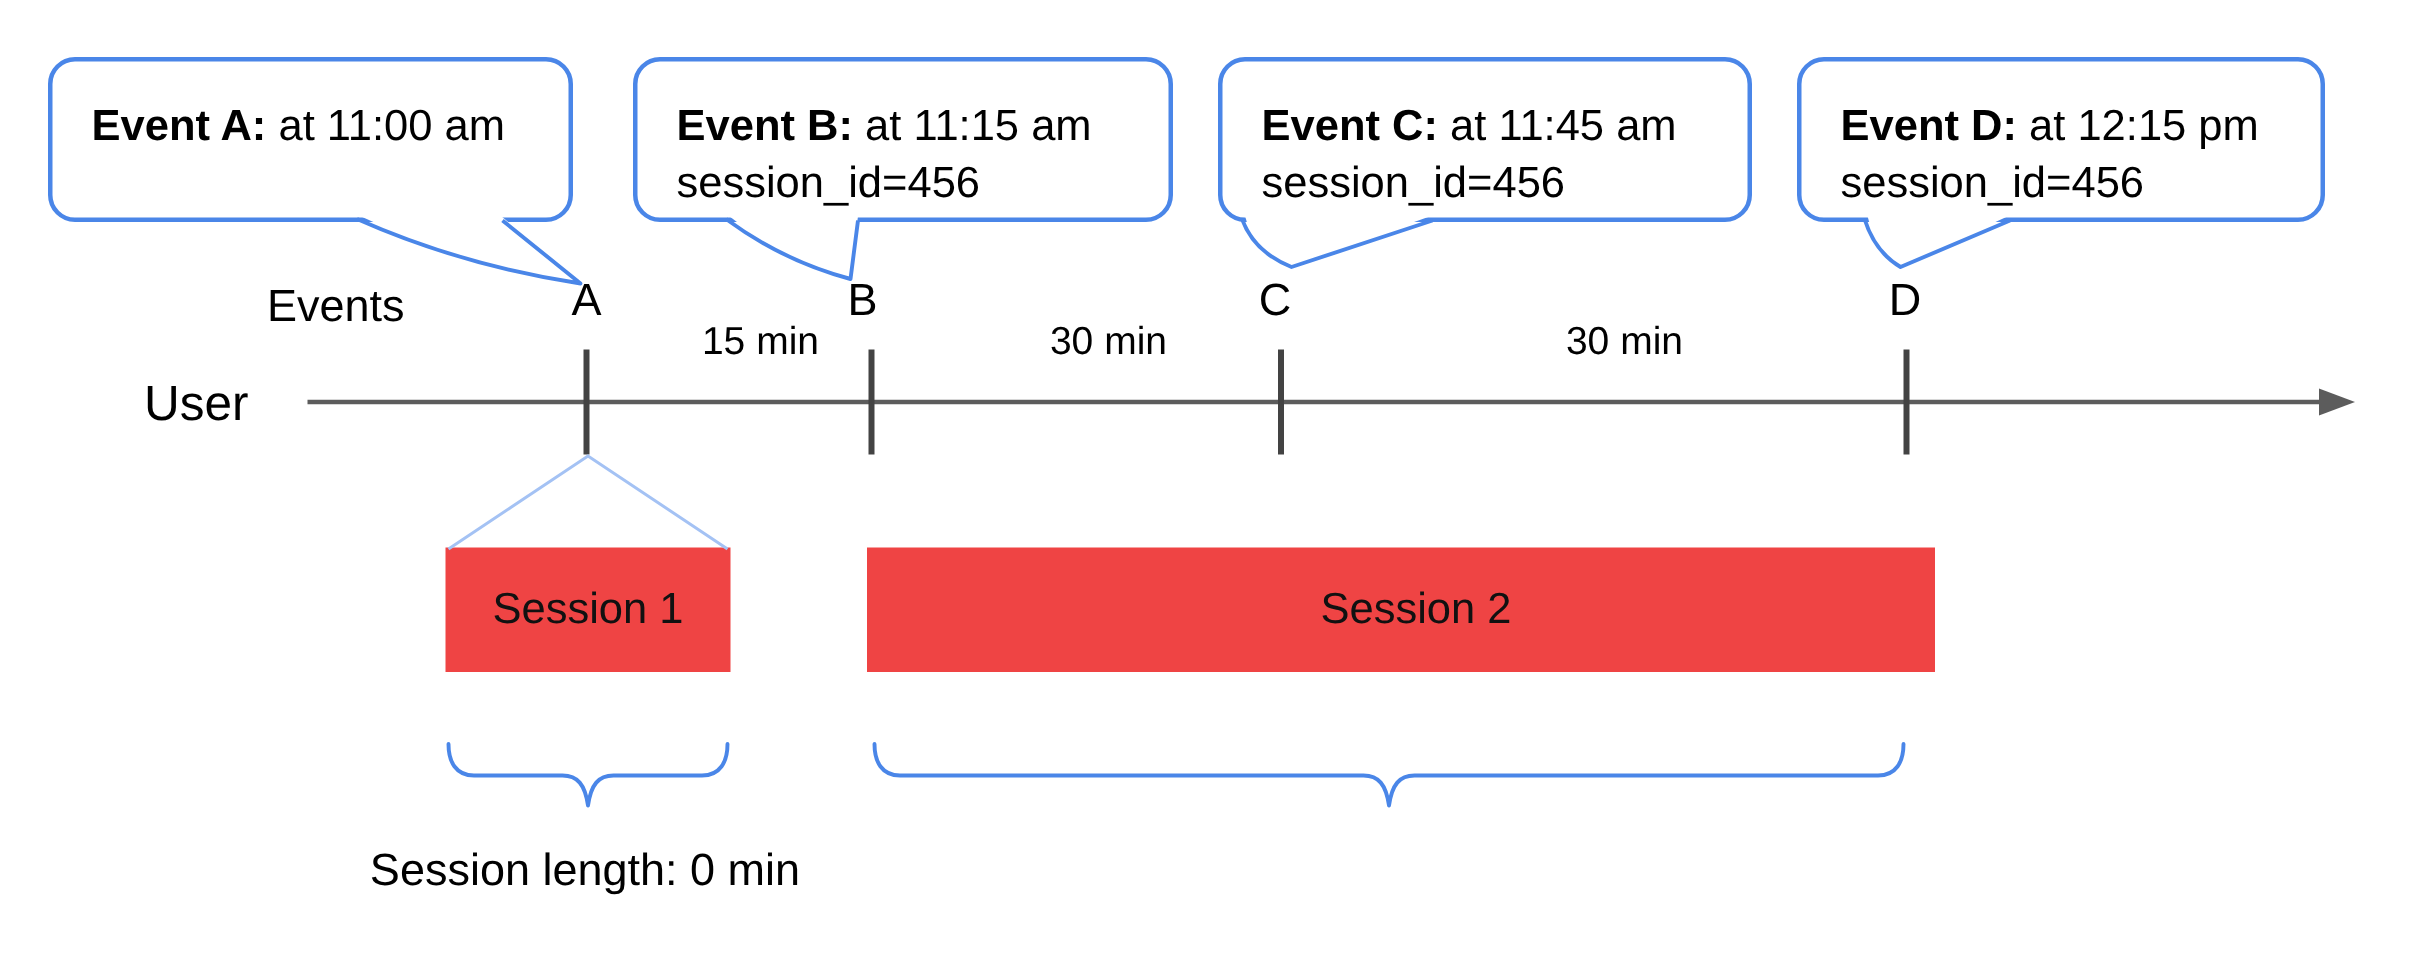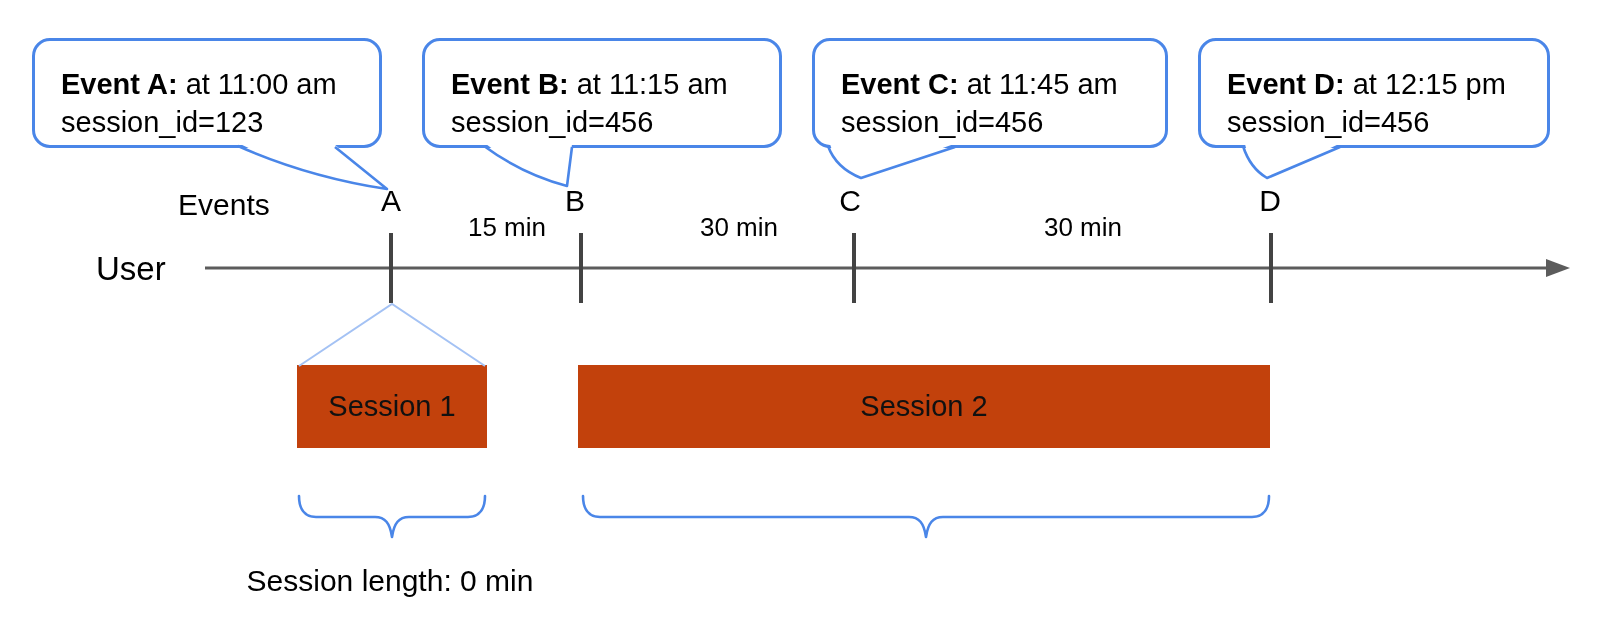--- a/index.html
+++ b/index.html
@@ -38,39 +38,38 @@
   .lbl{position:absolute;z-index:6;}
   .events-label{left:178px;top:188px;font-size:30px;}
   .user-label{left:96px;top:250px;font-size:33px;}
   .evt-letter{top:184px;width:60px;text-align:center;font-size:30px;}
   .el-a{left:361px;} .el-b{left:545px;} .el-c{left:820px;} .el-d{left:1240px;}
   .interval{top:212px;width:120px;text-align:right;font-size:26px;}
   .iv-0{left:426px;} .iv-1{left:658px;} .iv-2{left:1002px;}
   
   .session-box{
     position:absolute;top:365px;height:83px;
-    background:#c2410c;
+    background:#ef4444;
     display:flex;align-items:center;justify-content:center;
     font-size:29px;color:#111;z-index:2;
   }
   .s1{left:297px;width:190px;}
-  .s2{left:578px;width:692px;}
+  .s2{left:578px;width:692px;padding-left:20px;}
   
   .session-length{top:564px;width:500px;text-align:center;font-size:30px;}
   .sl-0{left:140px;} .sl-1{left:672px;}
 </style>
 </head>
 <body>
 
 <div id="canvas">
 
   <div class="bubble b-a">
     <span class="ttl">Event A:</span>
     <span>at 11:00 am</span><br>
-    <span>session_id=123</span>
   </div>
   <div class="bubble b-b">
     <span class="ttl">Event B:</span>
     <span>at 11:15 am</span><br>
     <span>session_id=456</span>
   </div>
   <div class="bubble b-c">
     <span class="ttl">Event C:</span>
     <span>at 11:45 am</span><br>
     <span>session_id=456</span>

